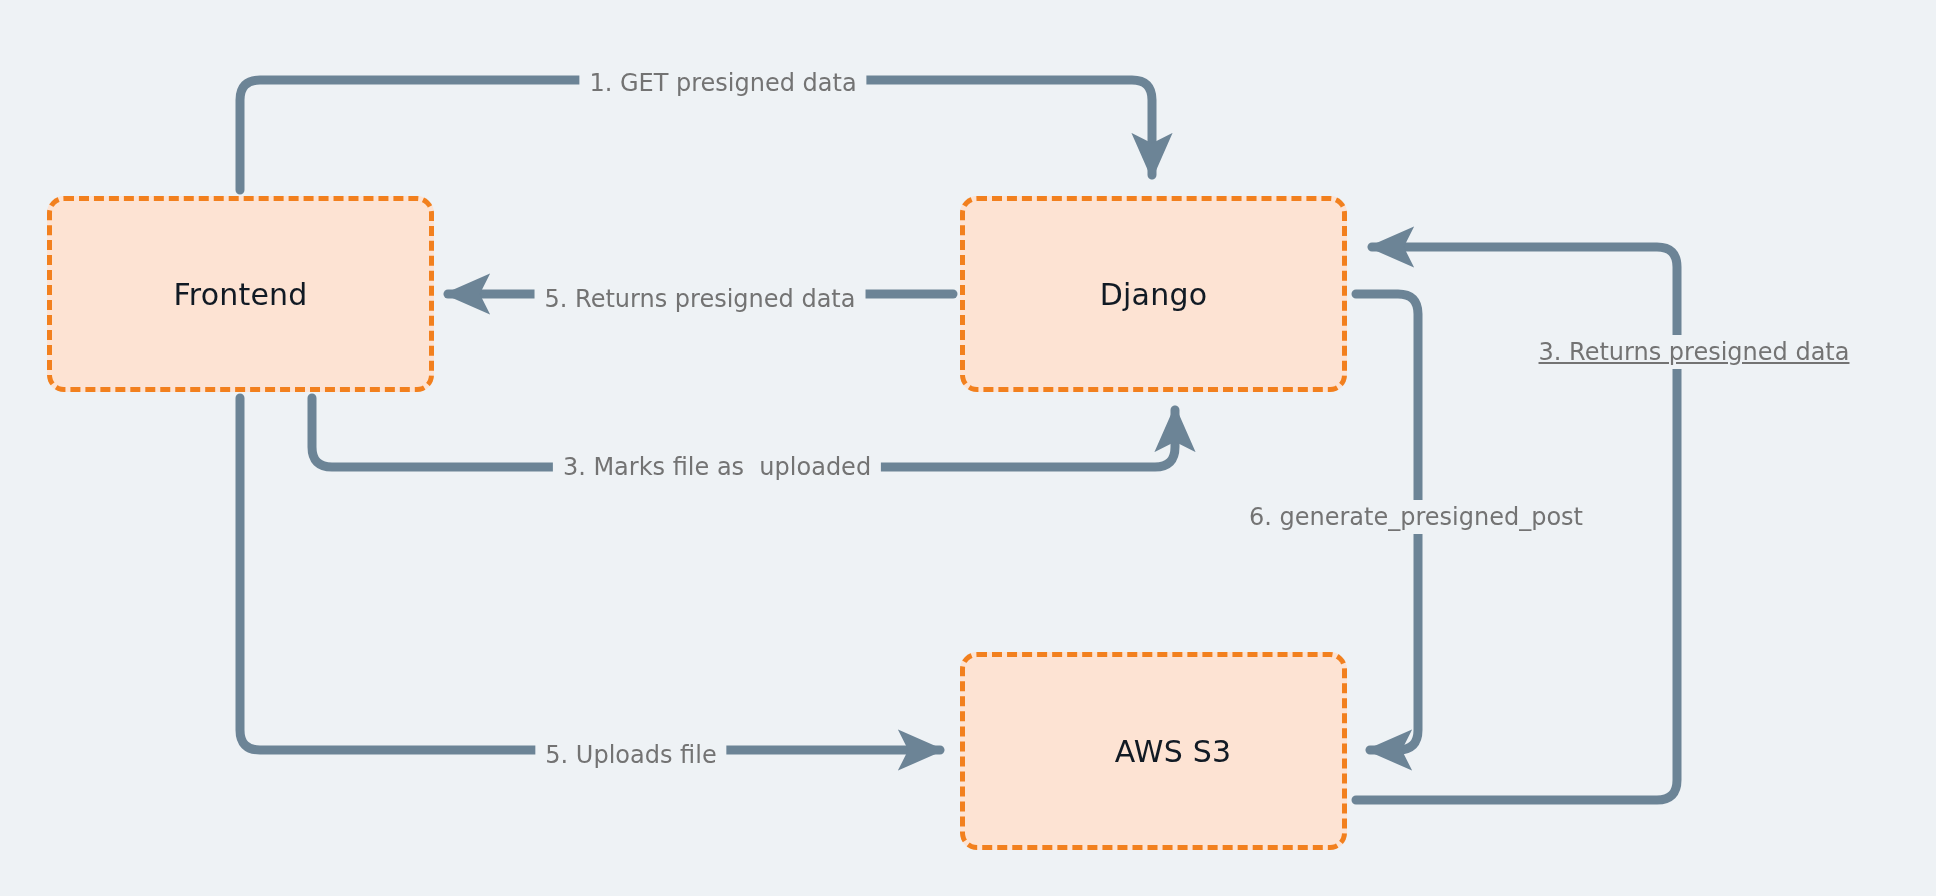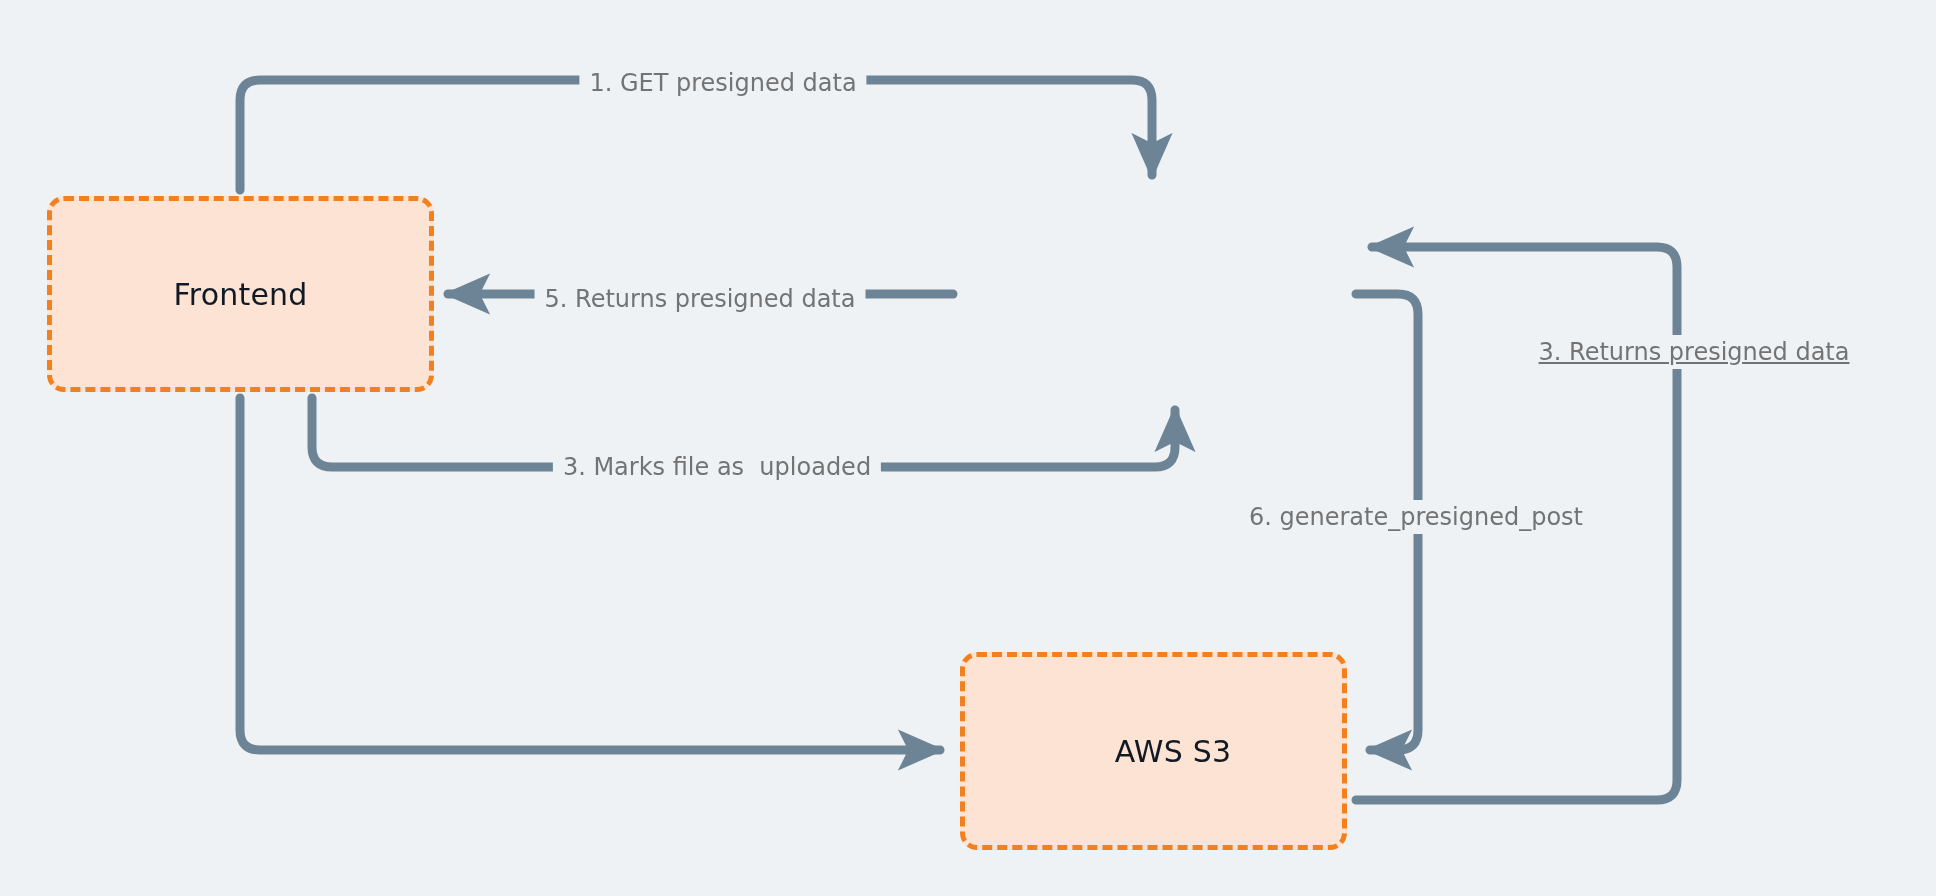--- a/index.html
+++ b/index.html
@@ -87,24 +87,28 @@
 
     <path d="M 1356 294 L 1398 294 Q 1418 294 1418 314 L 1418 730 Q 1418 750 1398 750 L 1370 750" fill="none" stroke="#6c8496" stroke-width="9" stroke-linecap="round" marker-end="url(#arrowhead)"></path>
 
     <path d="M 1356 800 L 1657 800 Q 1677 800 1677 780 L 1677 267 Q 1677 247 1657 247 L 1372 247" fill="none" stroke="#6c8496" stroke-width="9" stroke-linecap="round" marker-end="url(#arrowhead)"></path>
   </svg>
 
   <div class="node" id="node-frontend">
     <span class="node-label">Frontend</span>
   </div>
 
+  <div class="node" id="node-django">
+    <span class="node-label">Django</span>
+  </div>
 
   <div class="node" id="node-awss3">
     <span class="node-label">AWS S3</span>
   </div>
 
   <div class="edge-label" id="label-1">1. GET presigned data</div>
   <div class="edge-label" id="label-2">6. generate_presigned_post</div>
   <div class="edge-label" id="label-3">3. Returns presigned data</div>
   <div class="edge-label" id="label-4">5. Returns presigned data</div>
+  <div class="edge-label" id="label-5">5. Uploads file</div>
   <div class="edge-label" id="label-6">3. Marks file as  uploaded</div>
 
 </div>
 
 </body></html>

